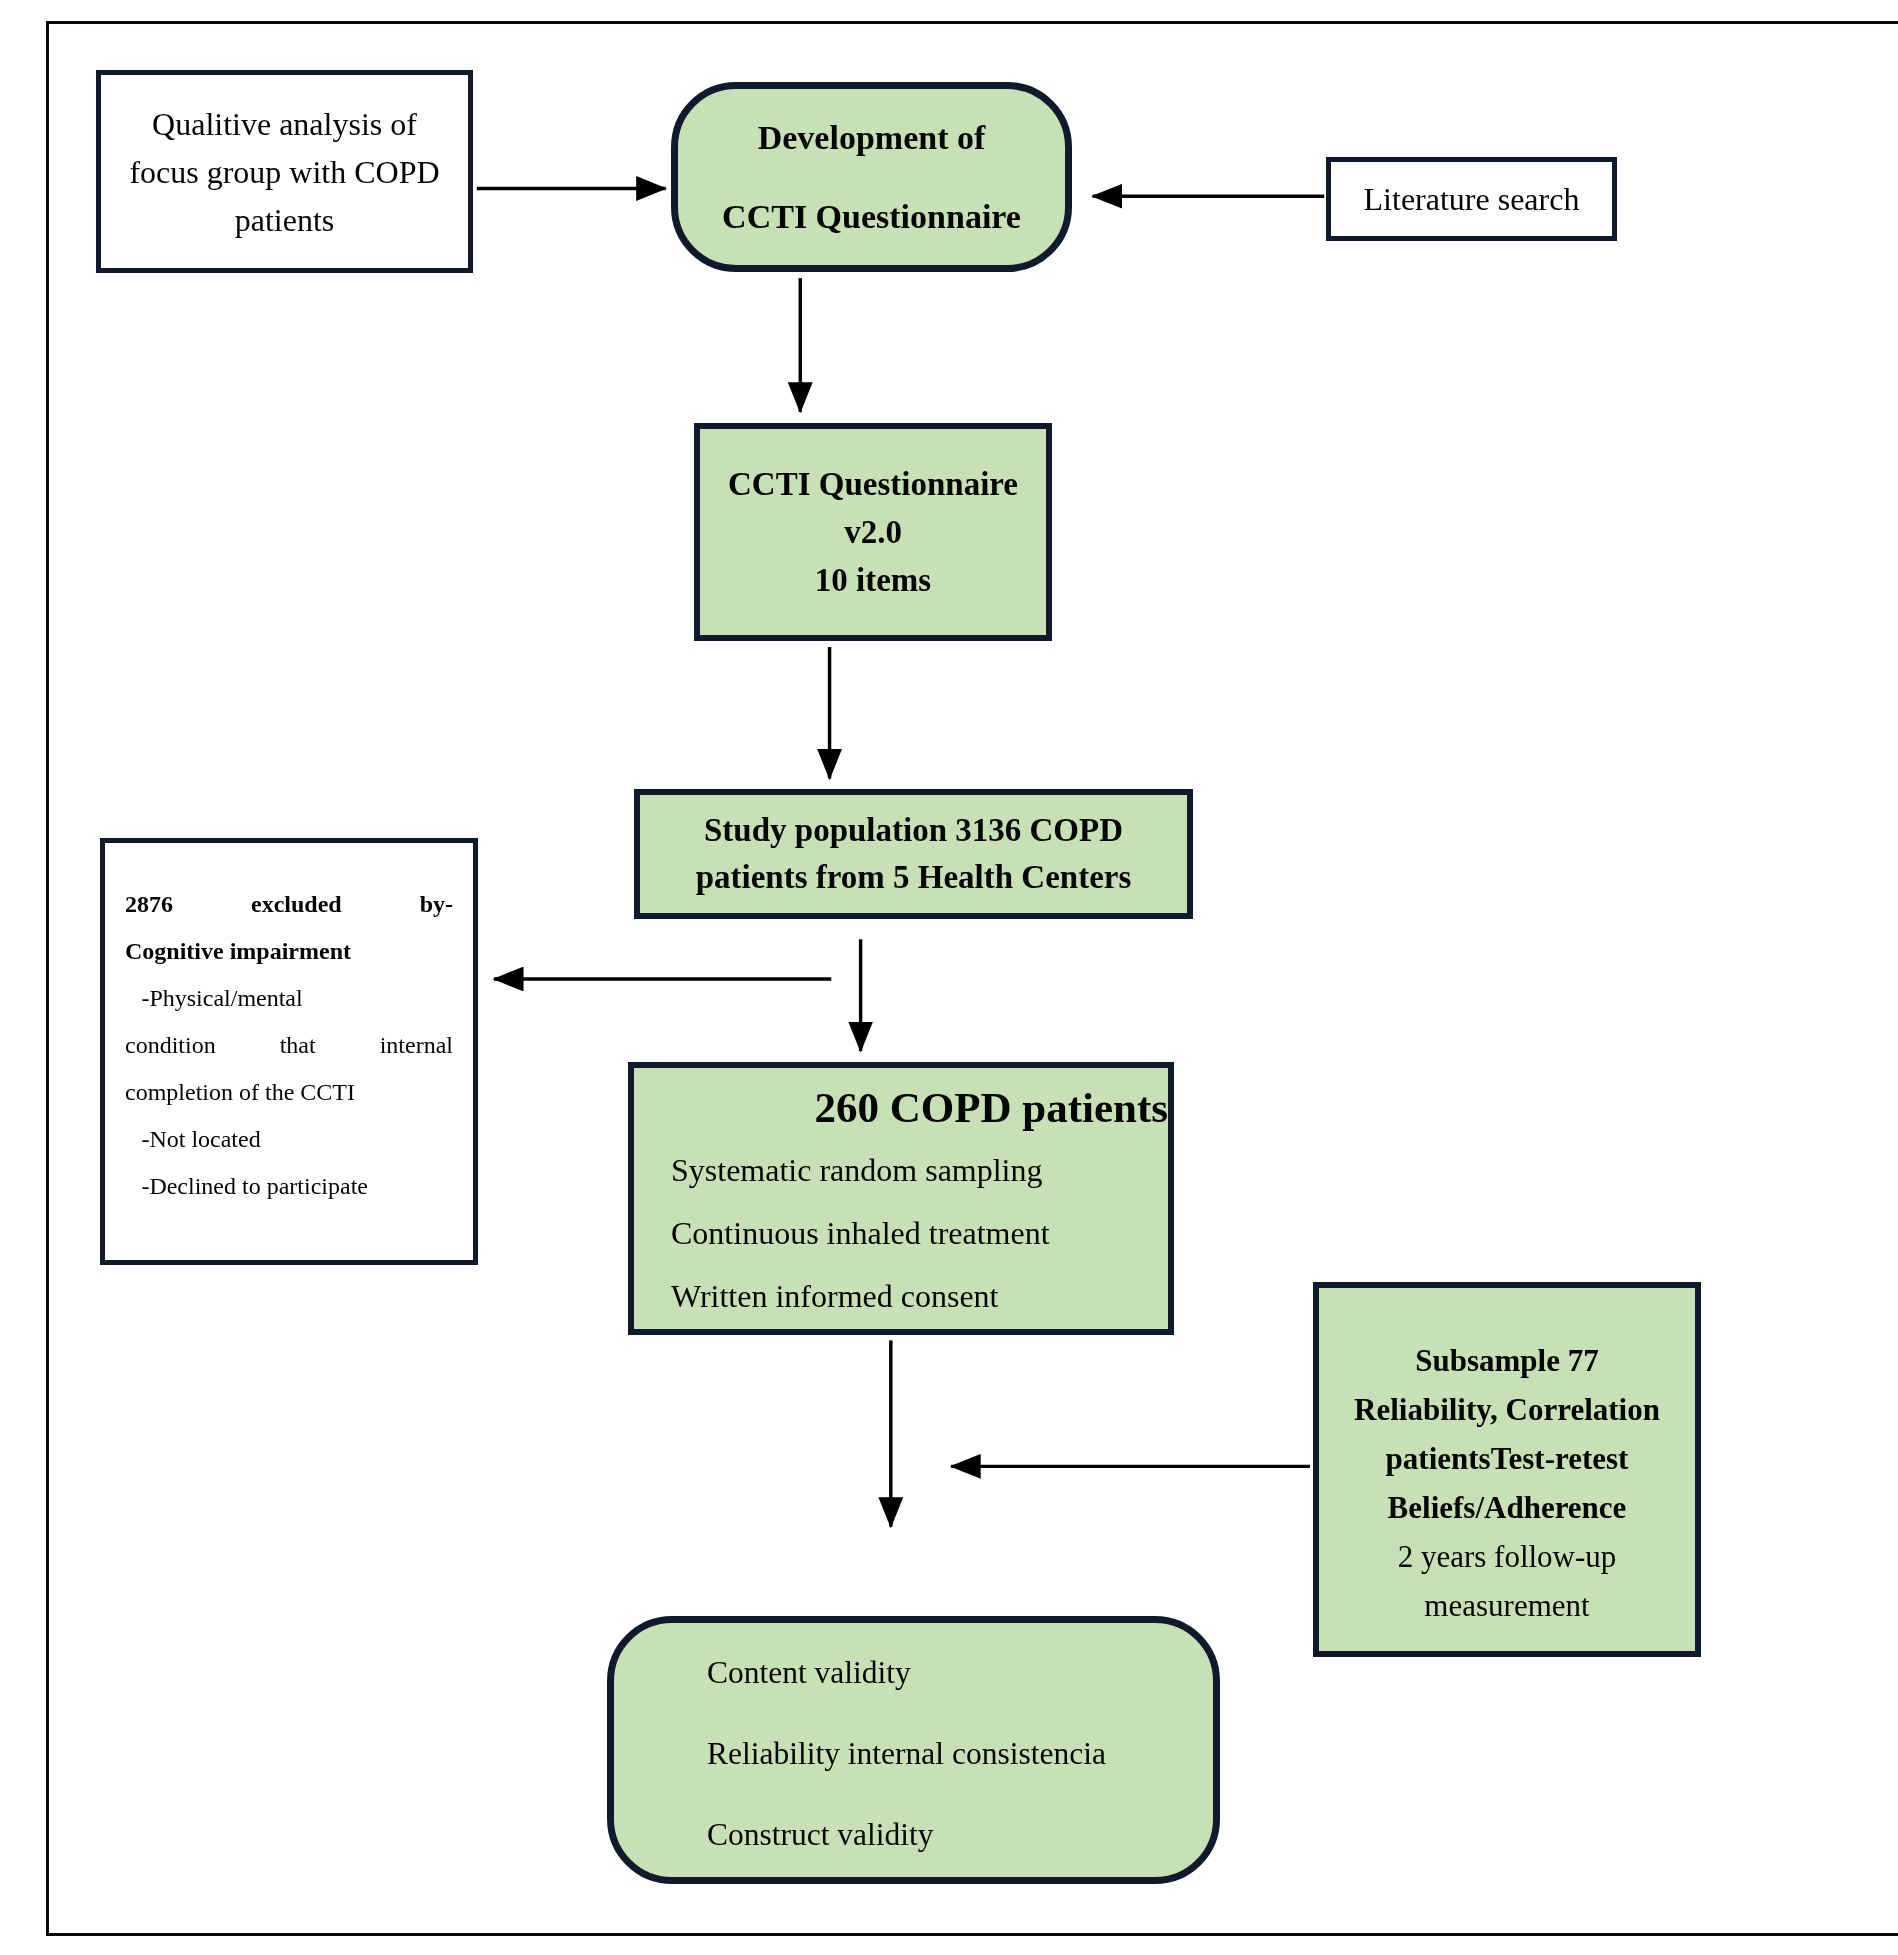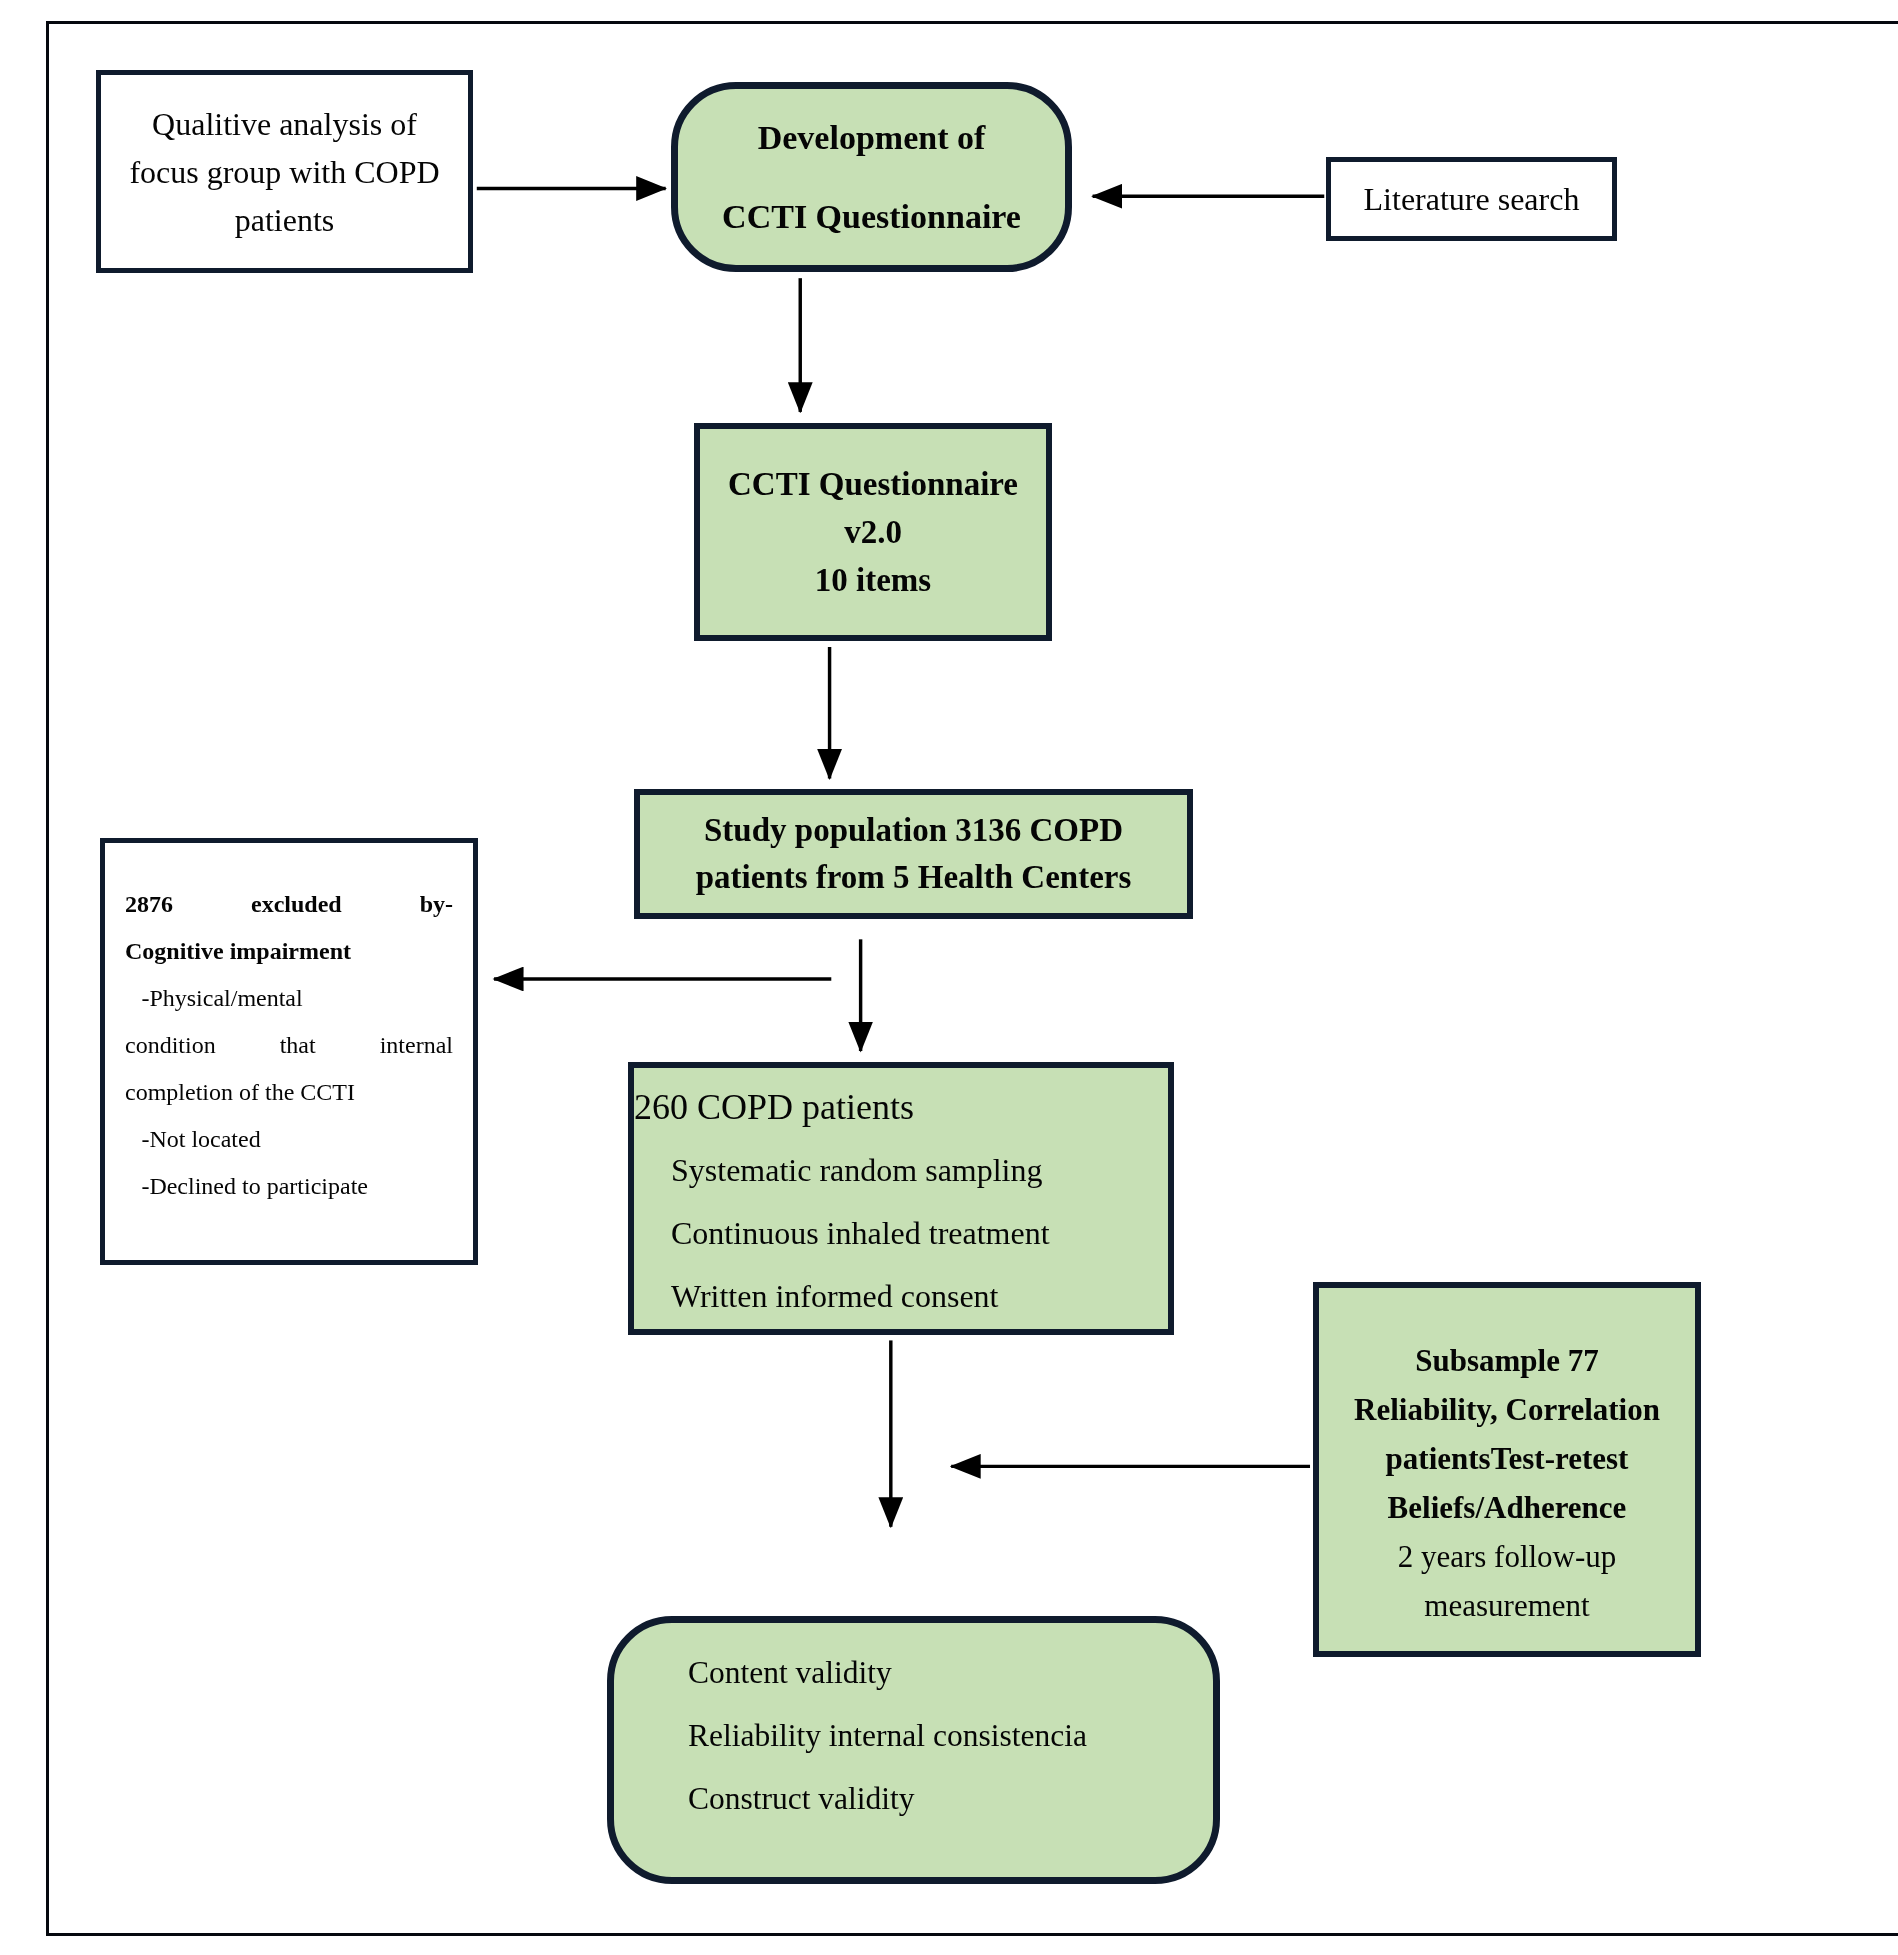--- a/index.html
+++ b/index.html
@@ -66,29 +66,29 @@
                      font-size: 32px; line-height: 63px;
                      justify-content: flex-start;
                      padding-top: 7.8px; }
   #subsample-box   { left: 1285px; top: 1282px; width: 388px; height: 375px;
                      font-size: 31px; line-height: 49px;
                      justify-content: flex-start;
                      padding-top: 48px; }
   #outcome-box     { left: 579px; top: 1616px; width: 613px; height: 268px;
                      font-size: 31.5px; line-height: 63px;
                      justify-content: flex-start;
-                     padding: 18px 17px 0 74px; }
+                     padding: 18px 17px 0 93px; gap: 18px; }
 
   .justify-line {
     display: flex;
     justify-content: space-between;
   }
   .indent { padding-left: 16.4px; }
   #cohort-box .body-lines { padding-left: 37px; text-align: left; }
-  #cohort-box .heading { font-weight: normal; text-align: left; font-size: 36px; }
+  #cohort-box .heading { font-weight: bold; text-align: right; font-size: 43px; }
 
   #arrow-layer {
     position: absolute;
     left: 0; top: 0;
     width: 1899px;
     height: 1955px;
     pointer-events: none;
   }
   #arrow-layer line { stroke: #000000; stroke-width: 8px; }
 </style>

